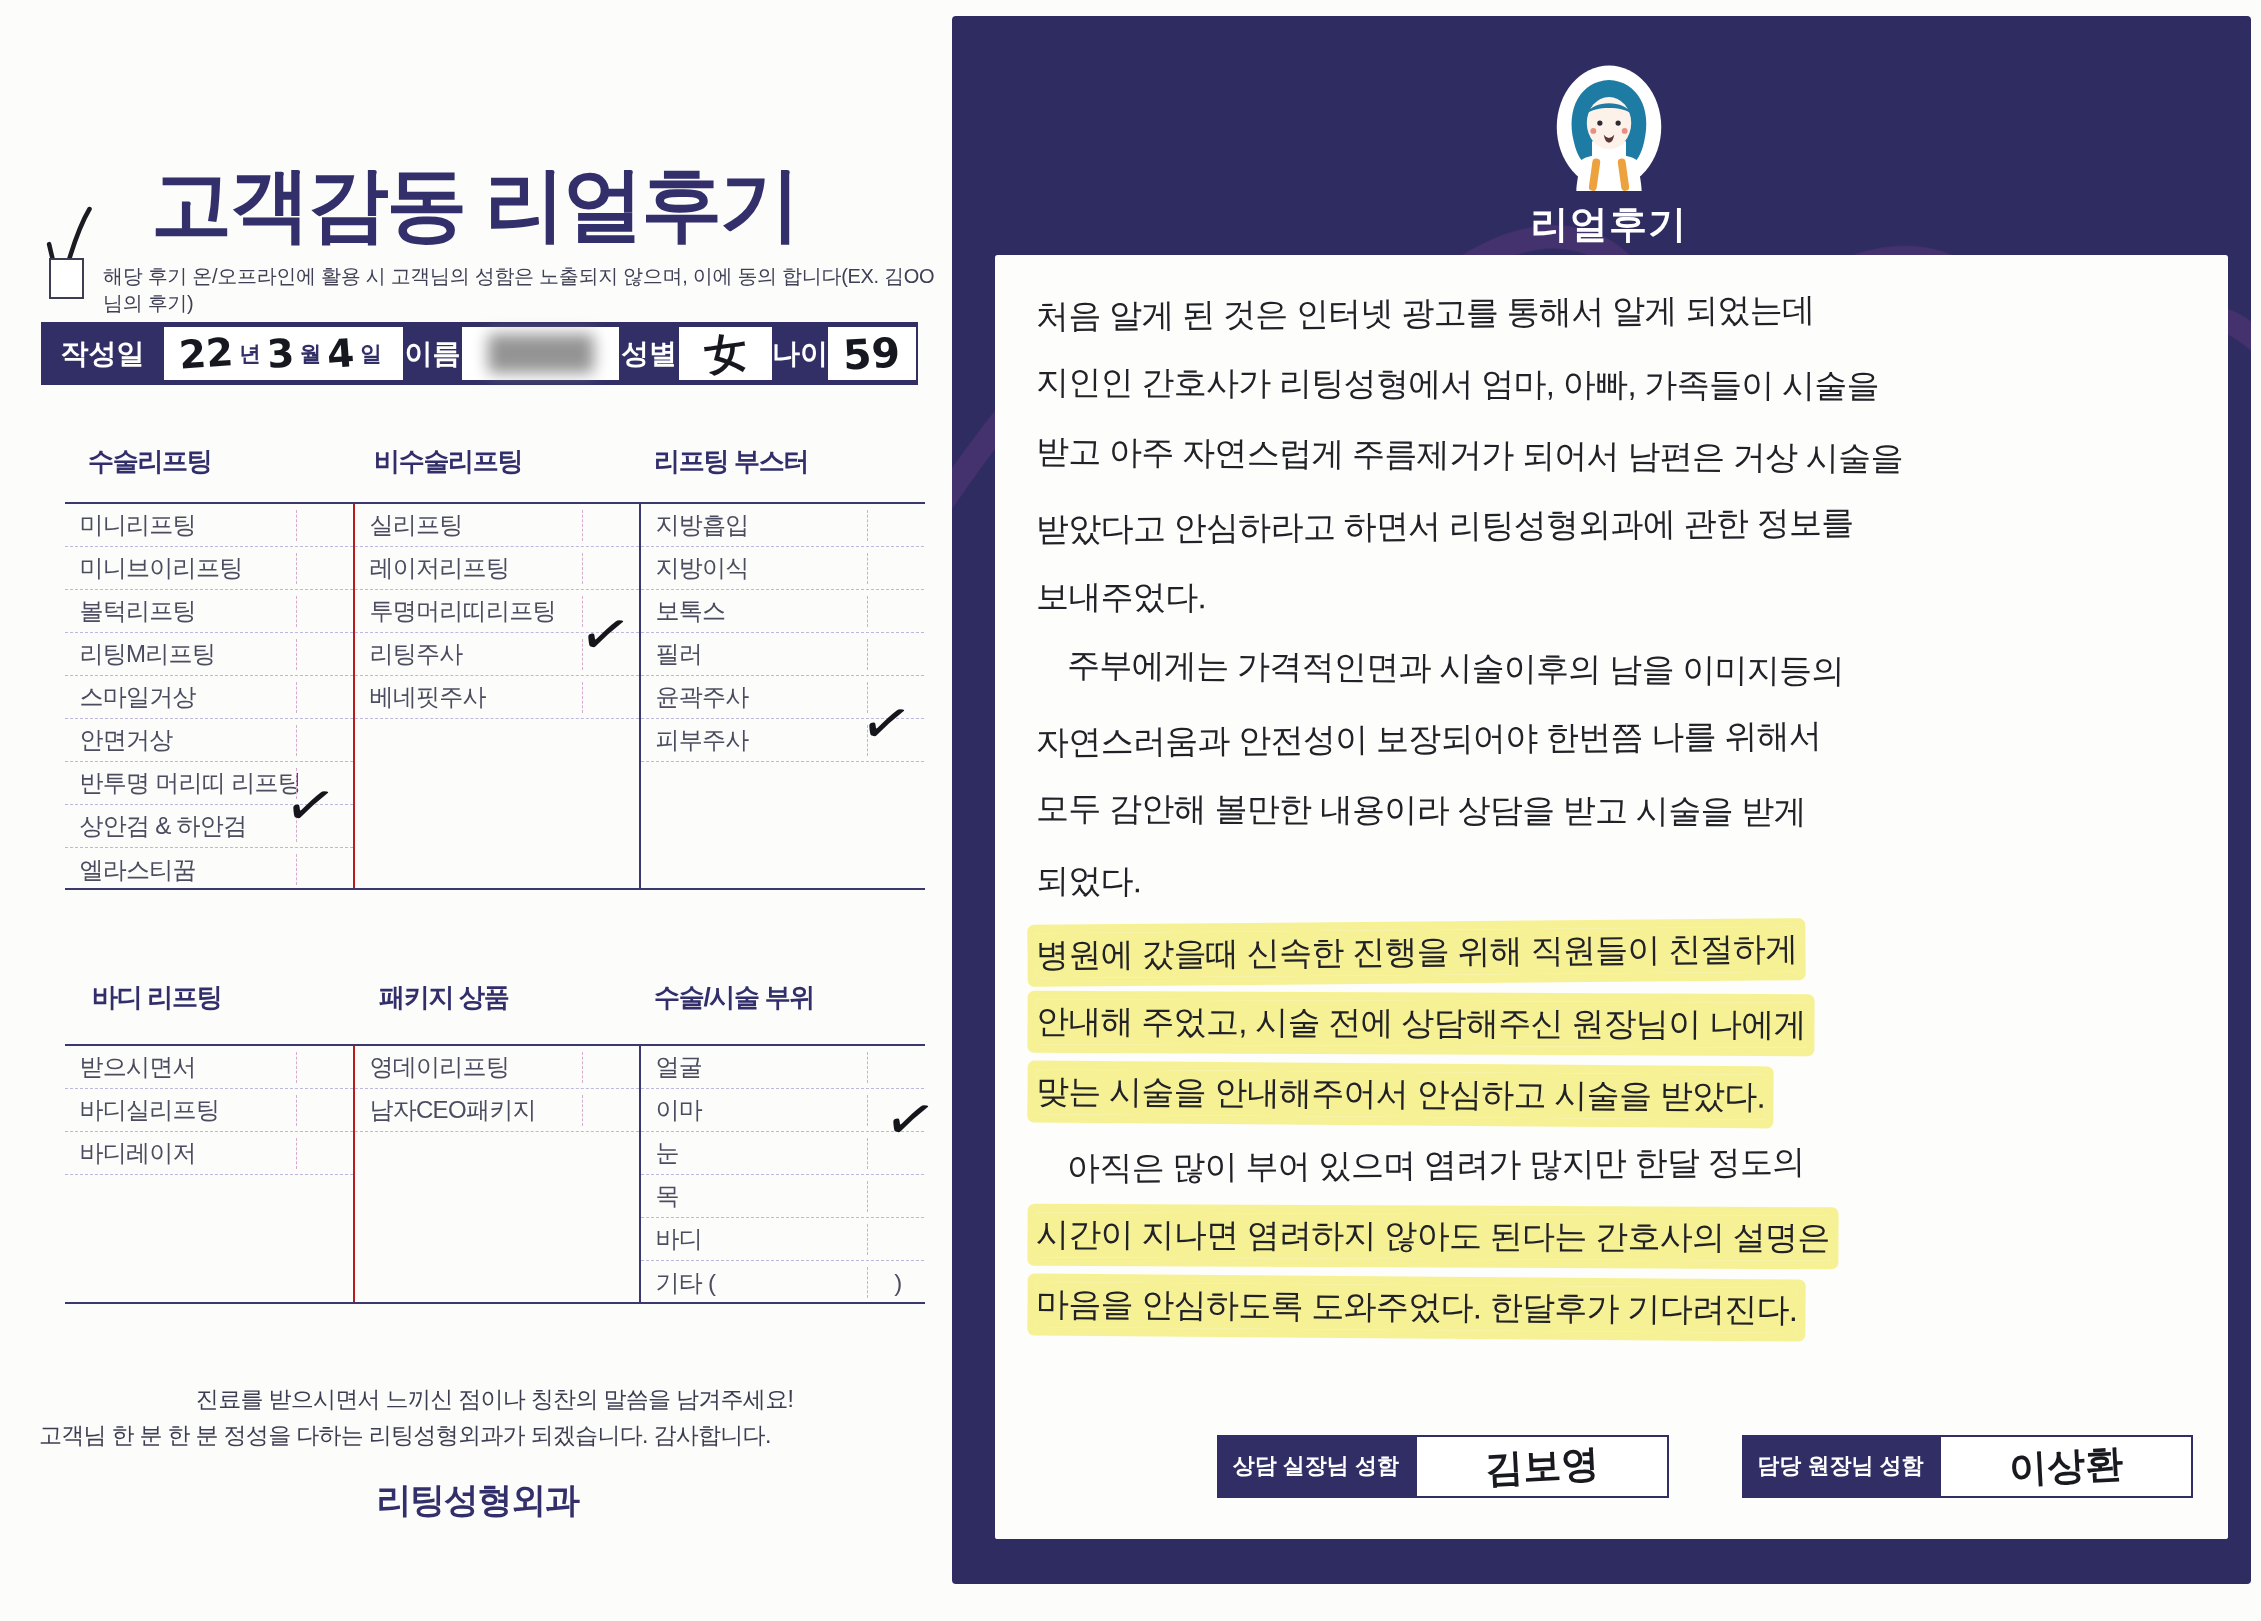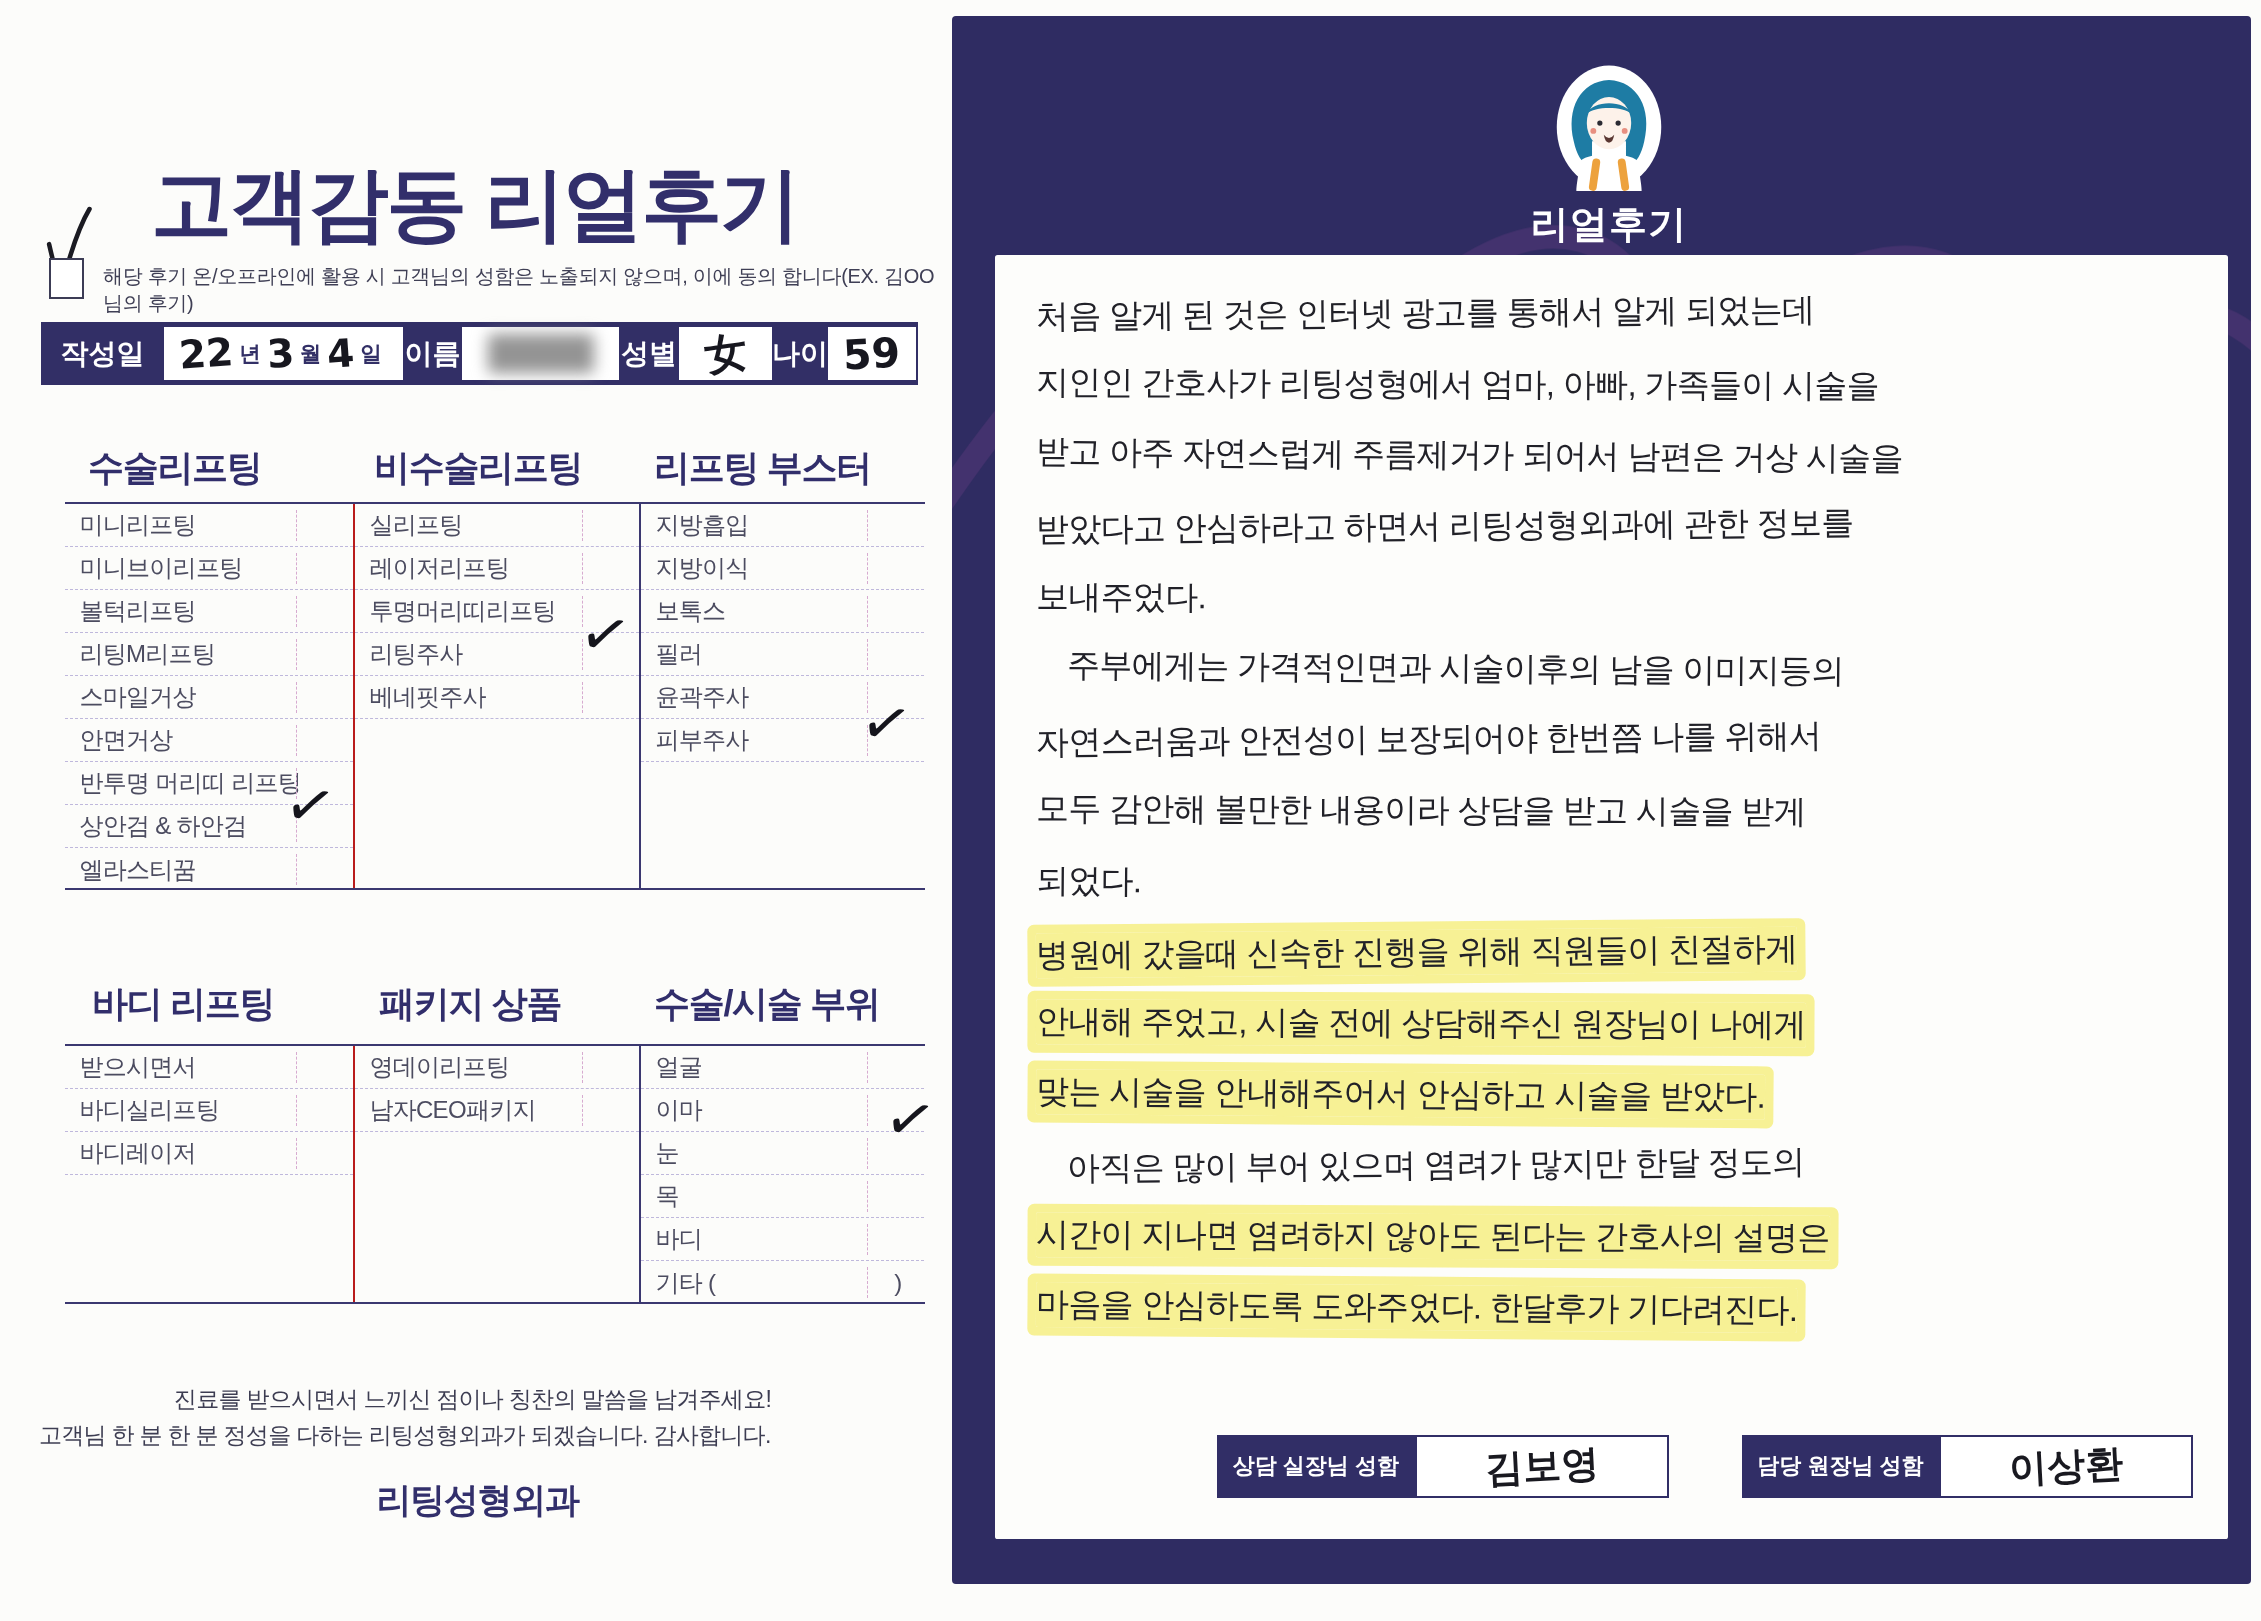--- a/index.html
+++ b/index.html
@@ -15,37 +15,37 @@
   .infobar{position:absolute;left:41px;top:322px;width:877px;height:63px;background:#322f66;display:flex;}
   .ib-label{color:#fff;font-size:28px;font-weight:700;display:flex;align-items:center;justify-content:center;}
   .ib-cell{background:#fff;margin:4.6px 0;display:flex;align-items:center;justify-content:center;position:relative;}
   .w-datel{width:123px}.w-date{width:239px}.w-namel{width:59px}.w-name{width:157px}
   .w-sexl{width:60px}.w-sex{width:93px}.w-agel{width:56px}.w-age{width:88px}
   .hand{font-size:39px;color:#17171f;font-weight:600;transform:rotate(-4deg);font-family:"DejaVu Sans",sans-serif;}
   .suffix{font-size:21.6px;color:#322f66;margin:0 5.9px;font-weight:700;}
   .blurbox{width:106px;height:39px;background:#949494;filter:blur(7.2px);border-radius:3.9px;}
   .sexmark{font-size:42px;transform:rotate(-8deg);}
   .agemark{font-size:41px;transform:rotate(-3deg);}
-  .colhead{position:absolute;font-size:36px;font-weight:800;color:#312e6b;letter-spacing:-1.3px;}
+  .colhead{position:absolute;font-size:26px;font-weight:800;color:#312e6b;letter-spacing:-1.3px;}
   .h0{left:88px;top:444px}.h1{left:374px;top:444px}.h2{left:654px;top:444px}
   .h3{left:92px;top:980px}.h4{left:379px;top:980px}.h5{left:654px;top:980px}
   .tbl{position:absolute;left:65px;width:860px;border-top:2.6px solid #3b3870;border-bottom:2.6px solid #3b3870;
        display:flex;box-sizing:border-box;background:#fcfcfa;}
   .tbl1{top:502px;height:388px;}
   .tbl2{top:1044px;height:260px;}
   .tcol{box-sizing:border-box;position:relative;}
   .c0{width:288px}.c1{width:286px;border-left:2px solid #b91c1c}.c2{width:285px;border-left:2px solid #3b3870}
   .trow{height:43px;box-sizing:border-box;border-bottom:1.6px dashed #bfb8dc;position:relative;
         display:flex;align-items:center;padding-left:14.4px;font-size:24px;color:#4c4c60;letter-spacing:-0.7px;}
   .trow .lbl{white-space:pre;text-align:right;}
   .trow.flush{border-bottom:none;}
   .vline{position:absolute;right:56px;top:5.9px;height:31px;border-left:1.6px dashed #d7abd0;}
   .handtick{position:absolute;right:6.5px;top:-31px;font-size:60px;font-weight:900;color:#15151c;
             transform:rotate(12deg);line-height:1;z-index:2;font-family:"DejaVu Sans",sans-serif;}
-  .footer1{position:absolute;top:1384px;left:34px;width:877px;text-align:center;font-size:23px;color:#3d3d52;letter-spacing:-0.7px;}
+  .footer1{position:absolute;top:1384px;left:56px;width:877px;text-align:center;font-size:23px;color:#3d3d52;letter-spacing:-0.7px;}
   .footer2{position:absolute;top:1420px;left:39px;width:877px;font-size:23px;color:#3d3d52;letter-spacing:-0.7px;}
   .clinic{position:absolute;top:1477px;left:39px;width:877px;text-align:center;
           font-size:35px;font-weight:900;color:#322f6b;letter-spacing:-1.3px;}
   
   .panel{position:absolute;left:952px;top:15.7px;width:1299px;height:1568px;background:#2f2c62;
          border-radius:3.9px;overflow:hidden;}
   .wm{position:absolute;left:0;top:0;}
   .avatar{position:absolute;left:602px;top:47px;}
   .logo-label{position:absolute;top:183px;left:539px;width:236px;text-align:center;
               font-size:38px;font-weight:800;color:#ffffff;letter-spacing:1.3px;}

